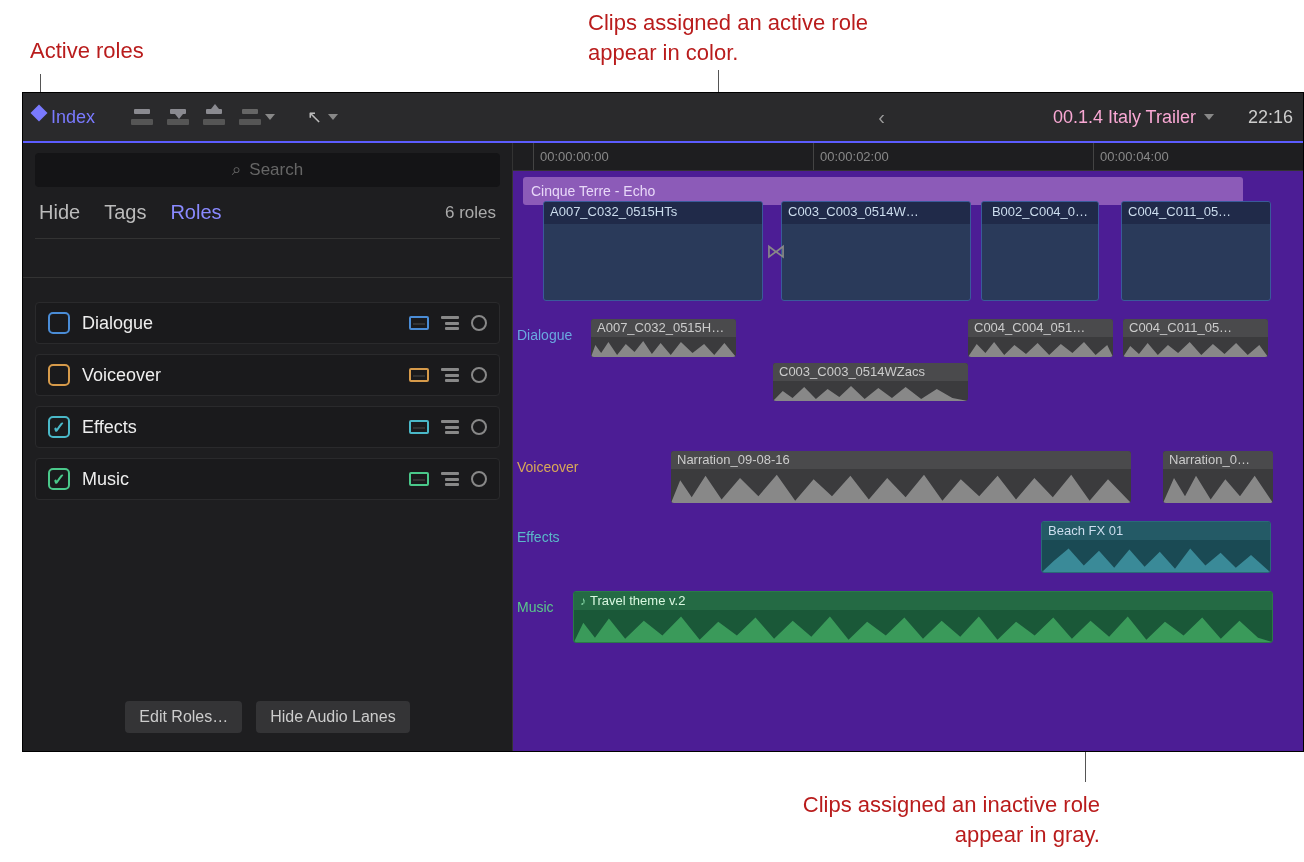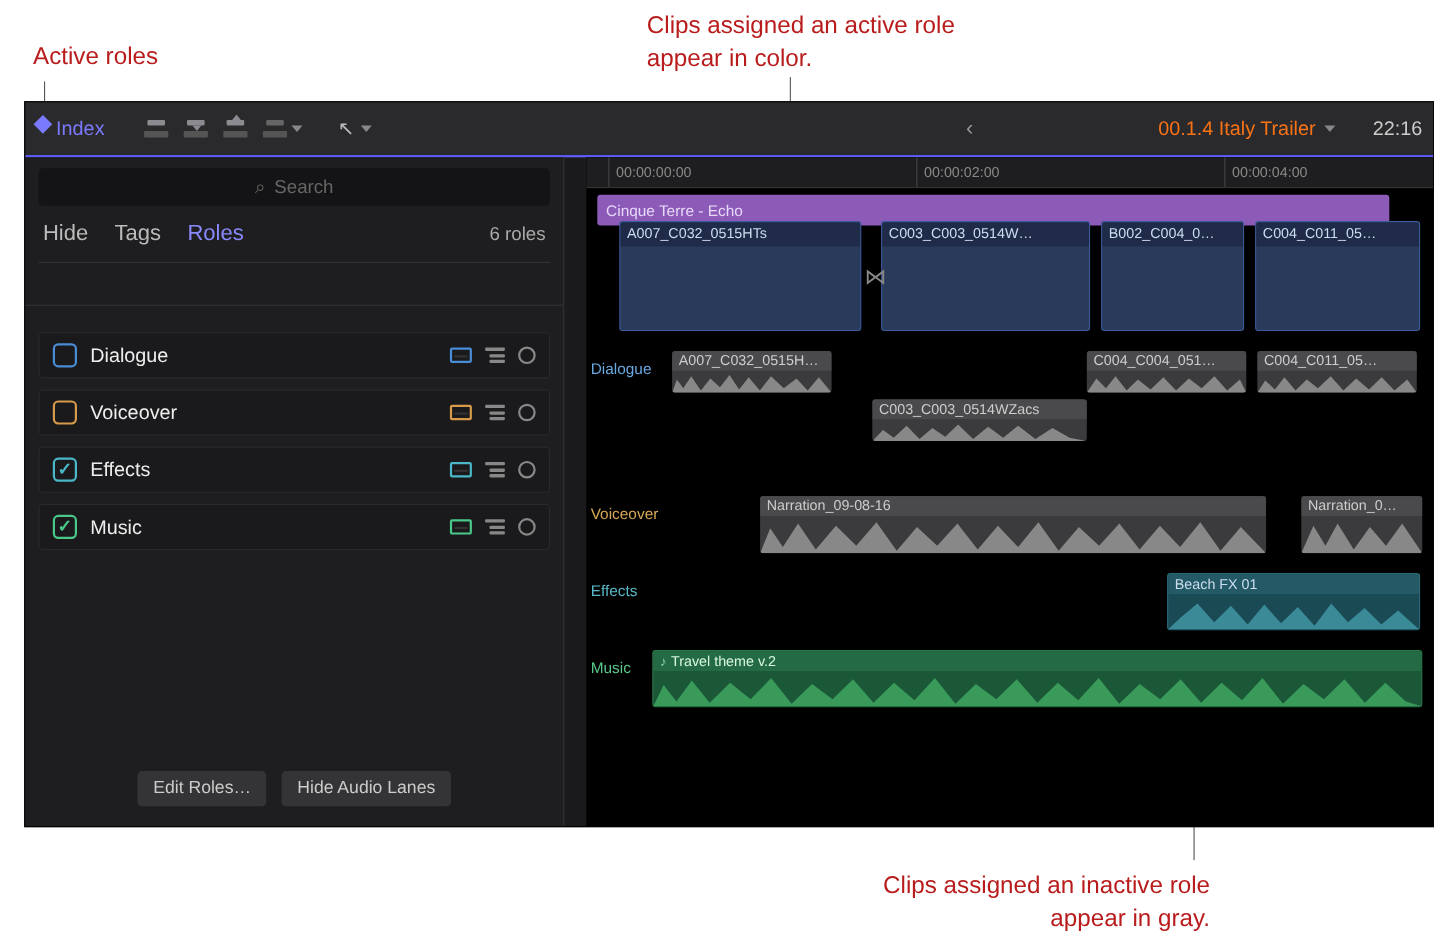--- a/index.html
+++ b/index.html
@@ -16,21 +16,21 @@
 .tool-icons { display: flex; gap: 14px; align-items: center; margin-left: 20px; }
 .tool-ic { width: 22px; height: 16px; position: relative; }
 .ti-top { position: absolute; top: 0; left: 3px; width: 16px; height: 5px; background: #8a8a90; border-radius: 1px; }
 .ti-bot { position: absolute; bottom: 0; left: 0; width: 22px; height: 6px; background: #555; border-radius: 1px; }
 .ti-arrow-down::after { content:''; position:absolute; left:8px; top:5px; border-left:4px solid transparent; border-right:4px solid transparent; border-top:5px solid #8a8a90; }
 .ti-arrow-up::before { content:''; position:absolute; left:8px; top:-5px; border-left:4px solid transparent; border-right:4px solid transparent; border-bottom:5px solid #8a8a90; }
 .chev { width:0; height:0; border-left:5px solid transparent; border-right:5px solid transparent; border-top:6px solid #888; margin-left:2px; }
 .pointer-ic { color:#bbb; font-size:18px; display:flex; align-items:center; gap:4px; margin-left:30px; }
 .toolbar-spacer { flex: 1; }
 .nav-back { color: #999; font-size: 20px; padding: 0 12px; }
-.proj-title { color: #f97316; font-size: 18px; display:flex; align-items:center; gap:6px; margin-left: 140px; }
+.proj-title { color: #f9a8d4; font-size: 18px; display:flex; align-items:center; gap:6px; margin-left: 140px; }
 .tc-readout { color: #ccc; font-size: 18px; margin-left: 18px; }
 
 .main { display: flex; height: calc(100% - 50px); }
 
 .sidebar { width: 490px; background: #1e1e20; border-right: 1px solid #333; padding: 10px 12px; display:flex; flex-direction:column; }
 .search-box { background: #141416; border-radius: 4px; height: 34px; display:flex; align-items:center; justify-content:center; gap:8px; color:#666; font-size:17px; margin-bottom:8px; }
 .tabs-row { display:flex; align-items:center; gap:24px; padding: 6px 4px 14px 4px; border-bottom: 1px solid #333; }
 .tab { font-size: 20px; color: #bbb; }
 .tab.active { color: #8a8aff; }
 .tab-count { color:#aaa; font-size:17px; margin-left:auto; }
@@ -56,21 +56,21 @@
 .lane-ic::after { content:''; position:absolute; left:2px; right:2px; top:5px; border-top:2px solid currentColor; }
 .sublanes-ic { width:18px; height:14px; display:flex; flex-direction:column; justify-content:space-between; }
 .sublanes-ic span { height:3px; background:#888; border-radius:1px; }
 .sublanes-ic span:nth-child(2),.sublanes-ic span:nth-child(3){ margin-left:4px; }
 .circle-ic { width:16px; height:16px; border:2px solid #888; border-radius:50%; }
 .divider { height:1px; background:#333; margin: 14px -12px; }
 
 .sb-footer { margin-top:auto; display:flex; gap:14px; justify-content:center; padding-bottom:8px; }
 .sb-btn { background:#343436; color:#ccc; border:none; border-radius:4px; padding:7px 14px; font-size:16px; }
 
-.timeline { flex:1; background:#000000; position:relative; overflow:hidden;margin-left:20px; }
+.timeline { flex:1; background:#4c1d95; position:relative; overflow:hidden; }
 .ruler { height:28px; background:#1e1e20; border-bottom:1px solid #333; position:relative; }
 .ruler-tick { position:absolute; top:0; bottom:0; color:#888; font-size:13px; border-left:1px solid #444; padding-left:6px; display:flex; align-items:center; }
 .tracks { position:relative; padding-top:8px; }
 .title-clip { position:absolute; height:20px; background:#8c5bb8; border-radius:3px; color:#e8d8f8; font-size:14px; padding:14px 8px; display:flex; align-items:center; overflow:hidden; }
 .vtrack { position:absolute; height:100px; }
 .vclip { position:absolute; height:100px; border:1px solid #3a5a9a; background:#2a3a5a; border-radius:3px; overflow:hidden; }
 .vclip-label { position:absolute; top:0; left:0; right:0; height:22px; background:rgba(30,40,70,.85); color:#cde; font-size:13px; padding:2px 6px; overflow:hidden; white-space:nowrap; text-overflow:ellipsis; z-index:3; }
 .vclip-thumb { position:absolute; top:22px; bottom:0; display:flex; }
 .thumb-half { flex:1; position:relative; }
 .sky1 { background: linear-gradient(to bottom, #8ab8e0 0%, #b8d8e8 45%, #c8a878 46%, #886838 70%, #4a5838 100%); }
@@ -243,21 +243,21 @@
                 <div class="thumb-half sky1"></div>
               </div>
           </div>
           <div class="vclip" style="left:268px; width:190px;">
             <div class="vclip-label">C003_C003_0514W…</div>
             <div class="vclip-thumb">
                 <div class="thumb-half sky2"></div>
                 <div class="thumb-half sky2"></div>
               </div>
           </div>
-          <div class="vclip" style="left:468px; width:130px;">
+          <div class="vclip" style="left:468px; width:118px;text-align:center;">
             <div class="vclip-label">B002_C004_0…</div>
             <div class="vclip-thumb">
                 <div class="thumb-half checker"></div>
               </div>
           </div>
           <div class="vclip" style="left:608px; width:150px;">
             <div class="vclip-label">C004_C011_05…</div>
             <div class="vclip-thumb">
                 <div class="thumb-half tower"></div>
                 <div class="thumb-half tower"></div>

